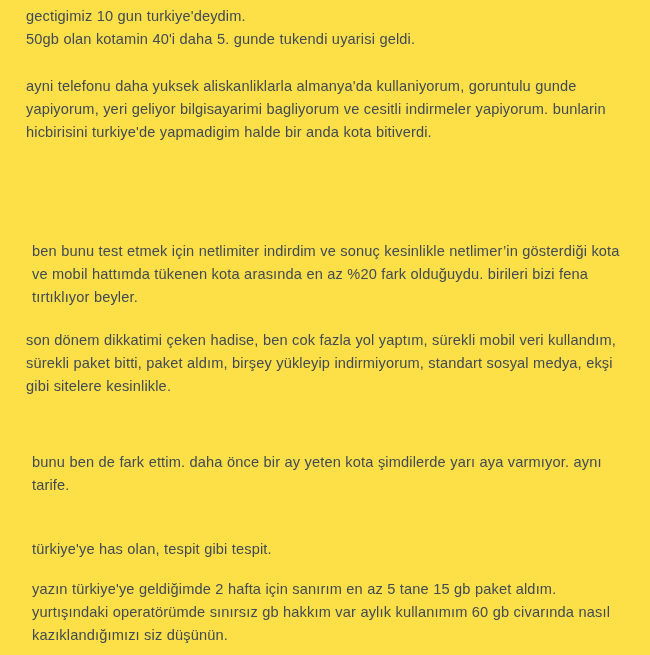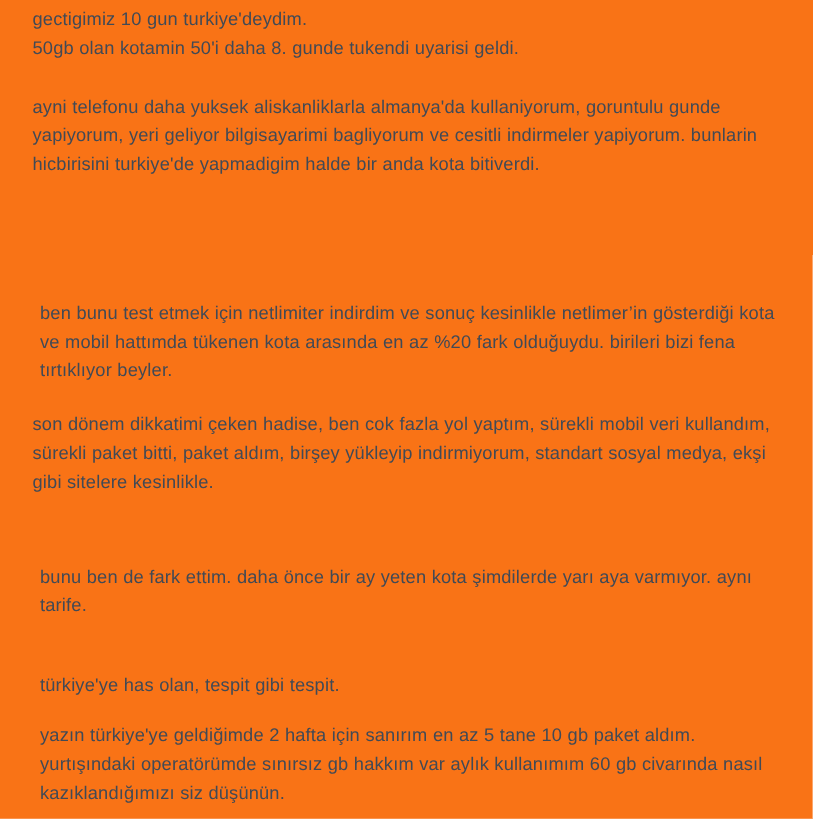--- a/index.html
+++ b/index.html
@@ -49,26 +49,26 @@
   .entry-3 { left: 26px;  top: 329px; width: 608px; }
   .entry-4 { left: 32px;  top: 451px; width: 600px; }
   .entry-5 { left: 32px;  top: 538px; width: 600px; }
   .entry-6 { left: 32px;  top: 578px; width: 602px; }
 
   .nowrap-line { display: block; }
 </style>
 </head>
 <body>
 
-<div id="page" style="background: #f97316; color: rgb(65, 74, 86);">
+<div id="page" style="background: #fde047; color: rgb(65, 74, 86);">
 
   <div class="entry entry-1">
     <p>
       <span class="nowrap-line">gectigimiz 10 gun turkiye'deydim.</span>
-      <span class="nowrap-line">50gb olan kotamin 50'i daha 8. gunde tukendi uyarisi geldi.</span>
+      <span class="nowrap-line">50gb olan kotamin 40'i daha 5. gunde tukendi uyarisi geldi.</span>
     </p>
     <p>ayni telefonu daha yuksek aliskanliklarla almanya'da kullaniyorum, goruntulu gunde yapiyorum, yeri geliyor bilgisayarimi bagliyorum ve cesitli indirmeler yapiyorum. bunlarin hicbirisini turkiye'de yapmadigim halde bir anda kota bitiverdi.</p>
   </div>
 
   <div class="entry entry-2">
     <p>ben bunu test etmek için netlimiter indirdim ve sonuç kesinlikle netlimer’in gösterdiği kota ve mobil hattımda tükenen kota arasında en az %20 fark olduğuydu. birileri bizi fena tırtıklıyor beyler.</p>
   </div>
 
   <div class="entry entry-3">
     <p>son dönem dikkatimi çeken hadise, ben cok fazla yol yaptım, sürekli mobil veri kullandım, sürekli paket bitti, paket aldım, birşey yükleyip indirmiyorum, standart sosyal medya, ekşi gibi sitelere kesinlikle.</p>
@@ -76,16 +76,16 @@
 
   <div class="entry entry-4">
     <p>bunu ben de fark ettim. daha önce bir ay yeten kota şimdilerde yarı aya varmıyor. aynı tarife.</p>
   </div>
 
   <div class="entry entry-5">
     <p>türkiye'ye has olan, tespit gibi tespit.</p>
   </div>
 
   <div class="entry entry-6">
-    <p>yazın türkiye'ye geldiğimde 2 hafta için sanırım en az 5 tane 10 gb paket aldım. yurtışındaki operatörümde sınırsız gb hakkım var aylık kullanımım 60 gb civarında nasıl kazıklandığımızı siz düşünün.</p>
+    <p>yazın türkiye'ye geldiğimde 2 hafta için sanırım en az 5 tane 15 gb paket aldım. yurtışındaki operatörümde sınırsız gb hakkım var aylık kullanımım 60 gb civarında nasıl kazıklandığımızı siz düşünün.</p>
   </div>
 
 </div>
 
 </body></html>

